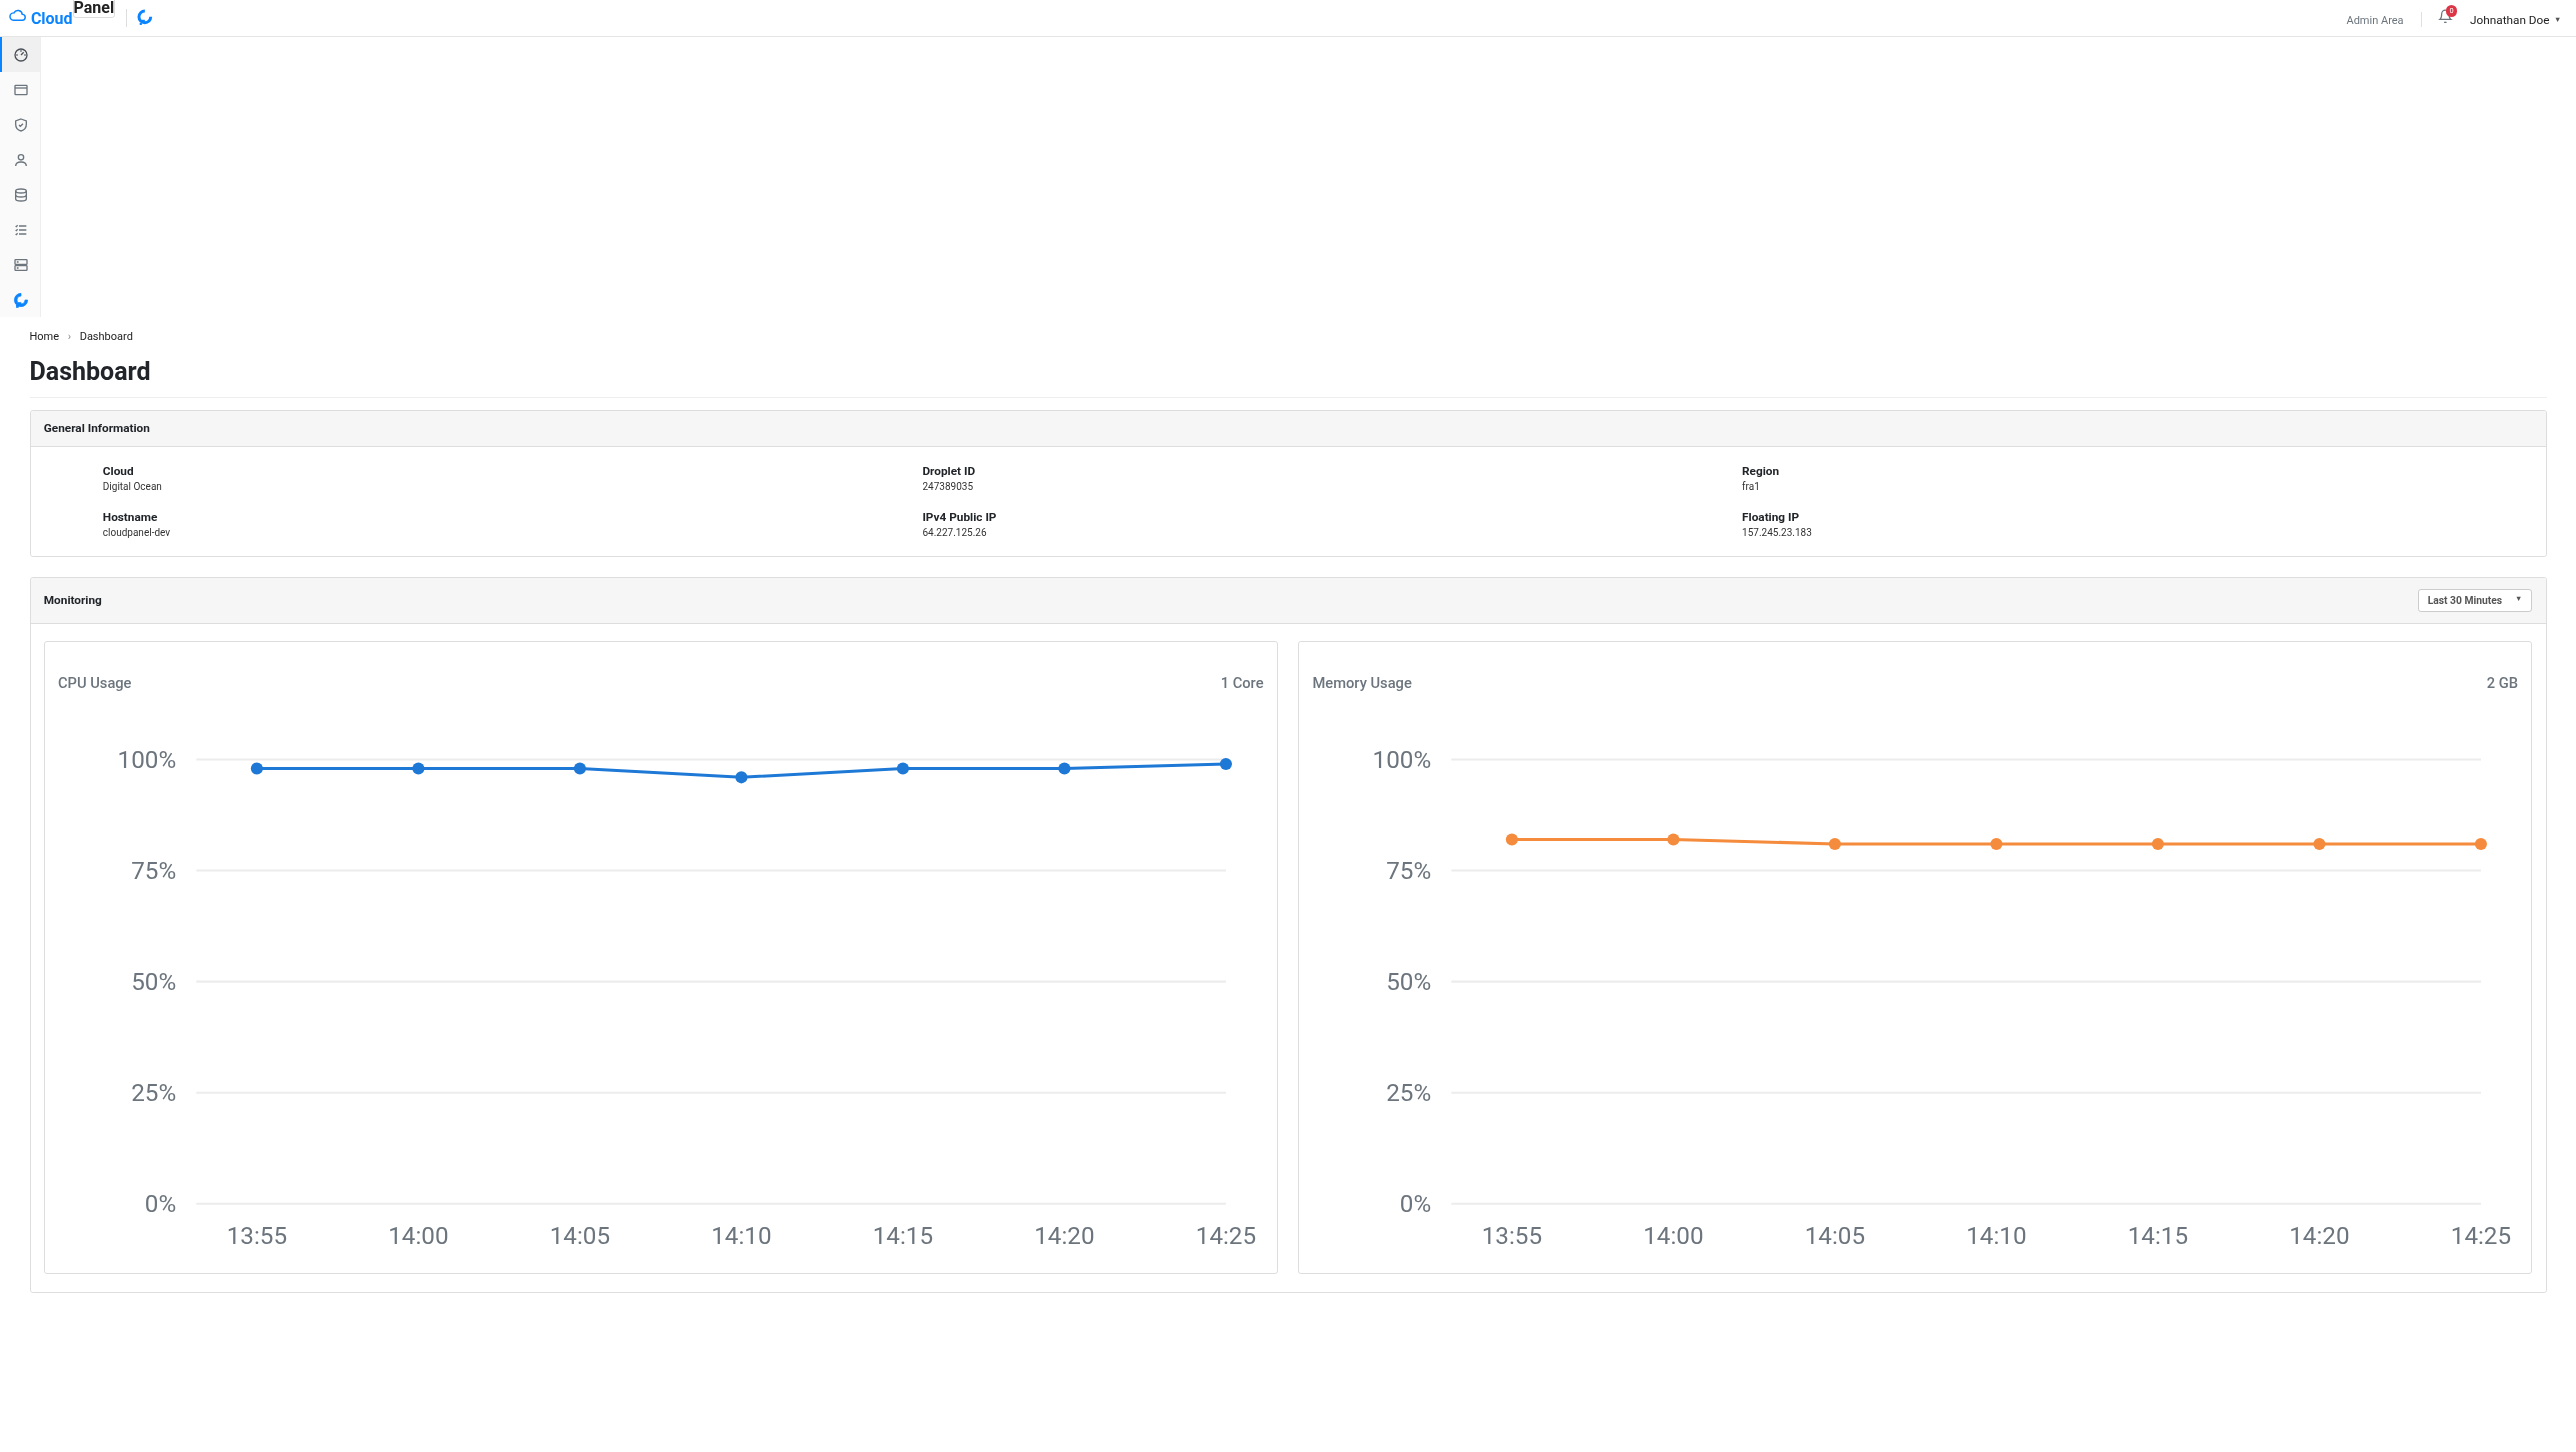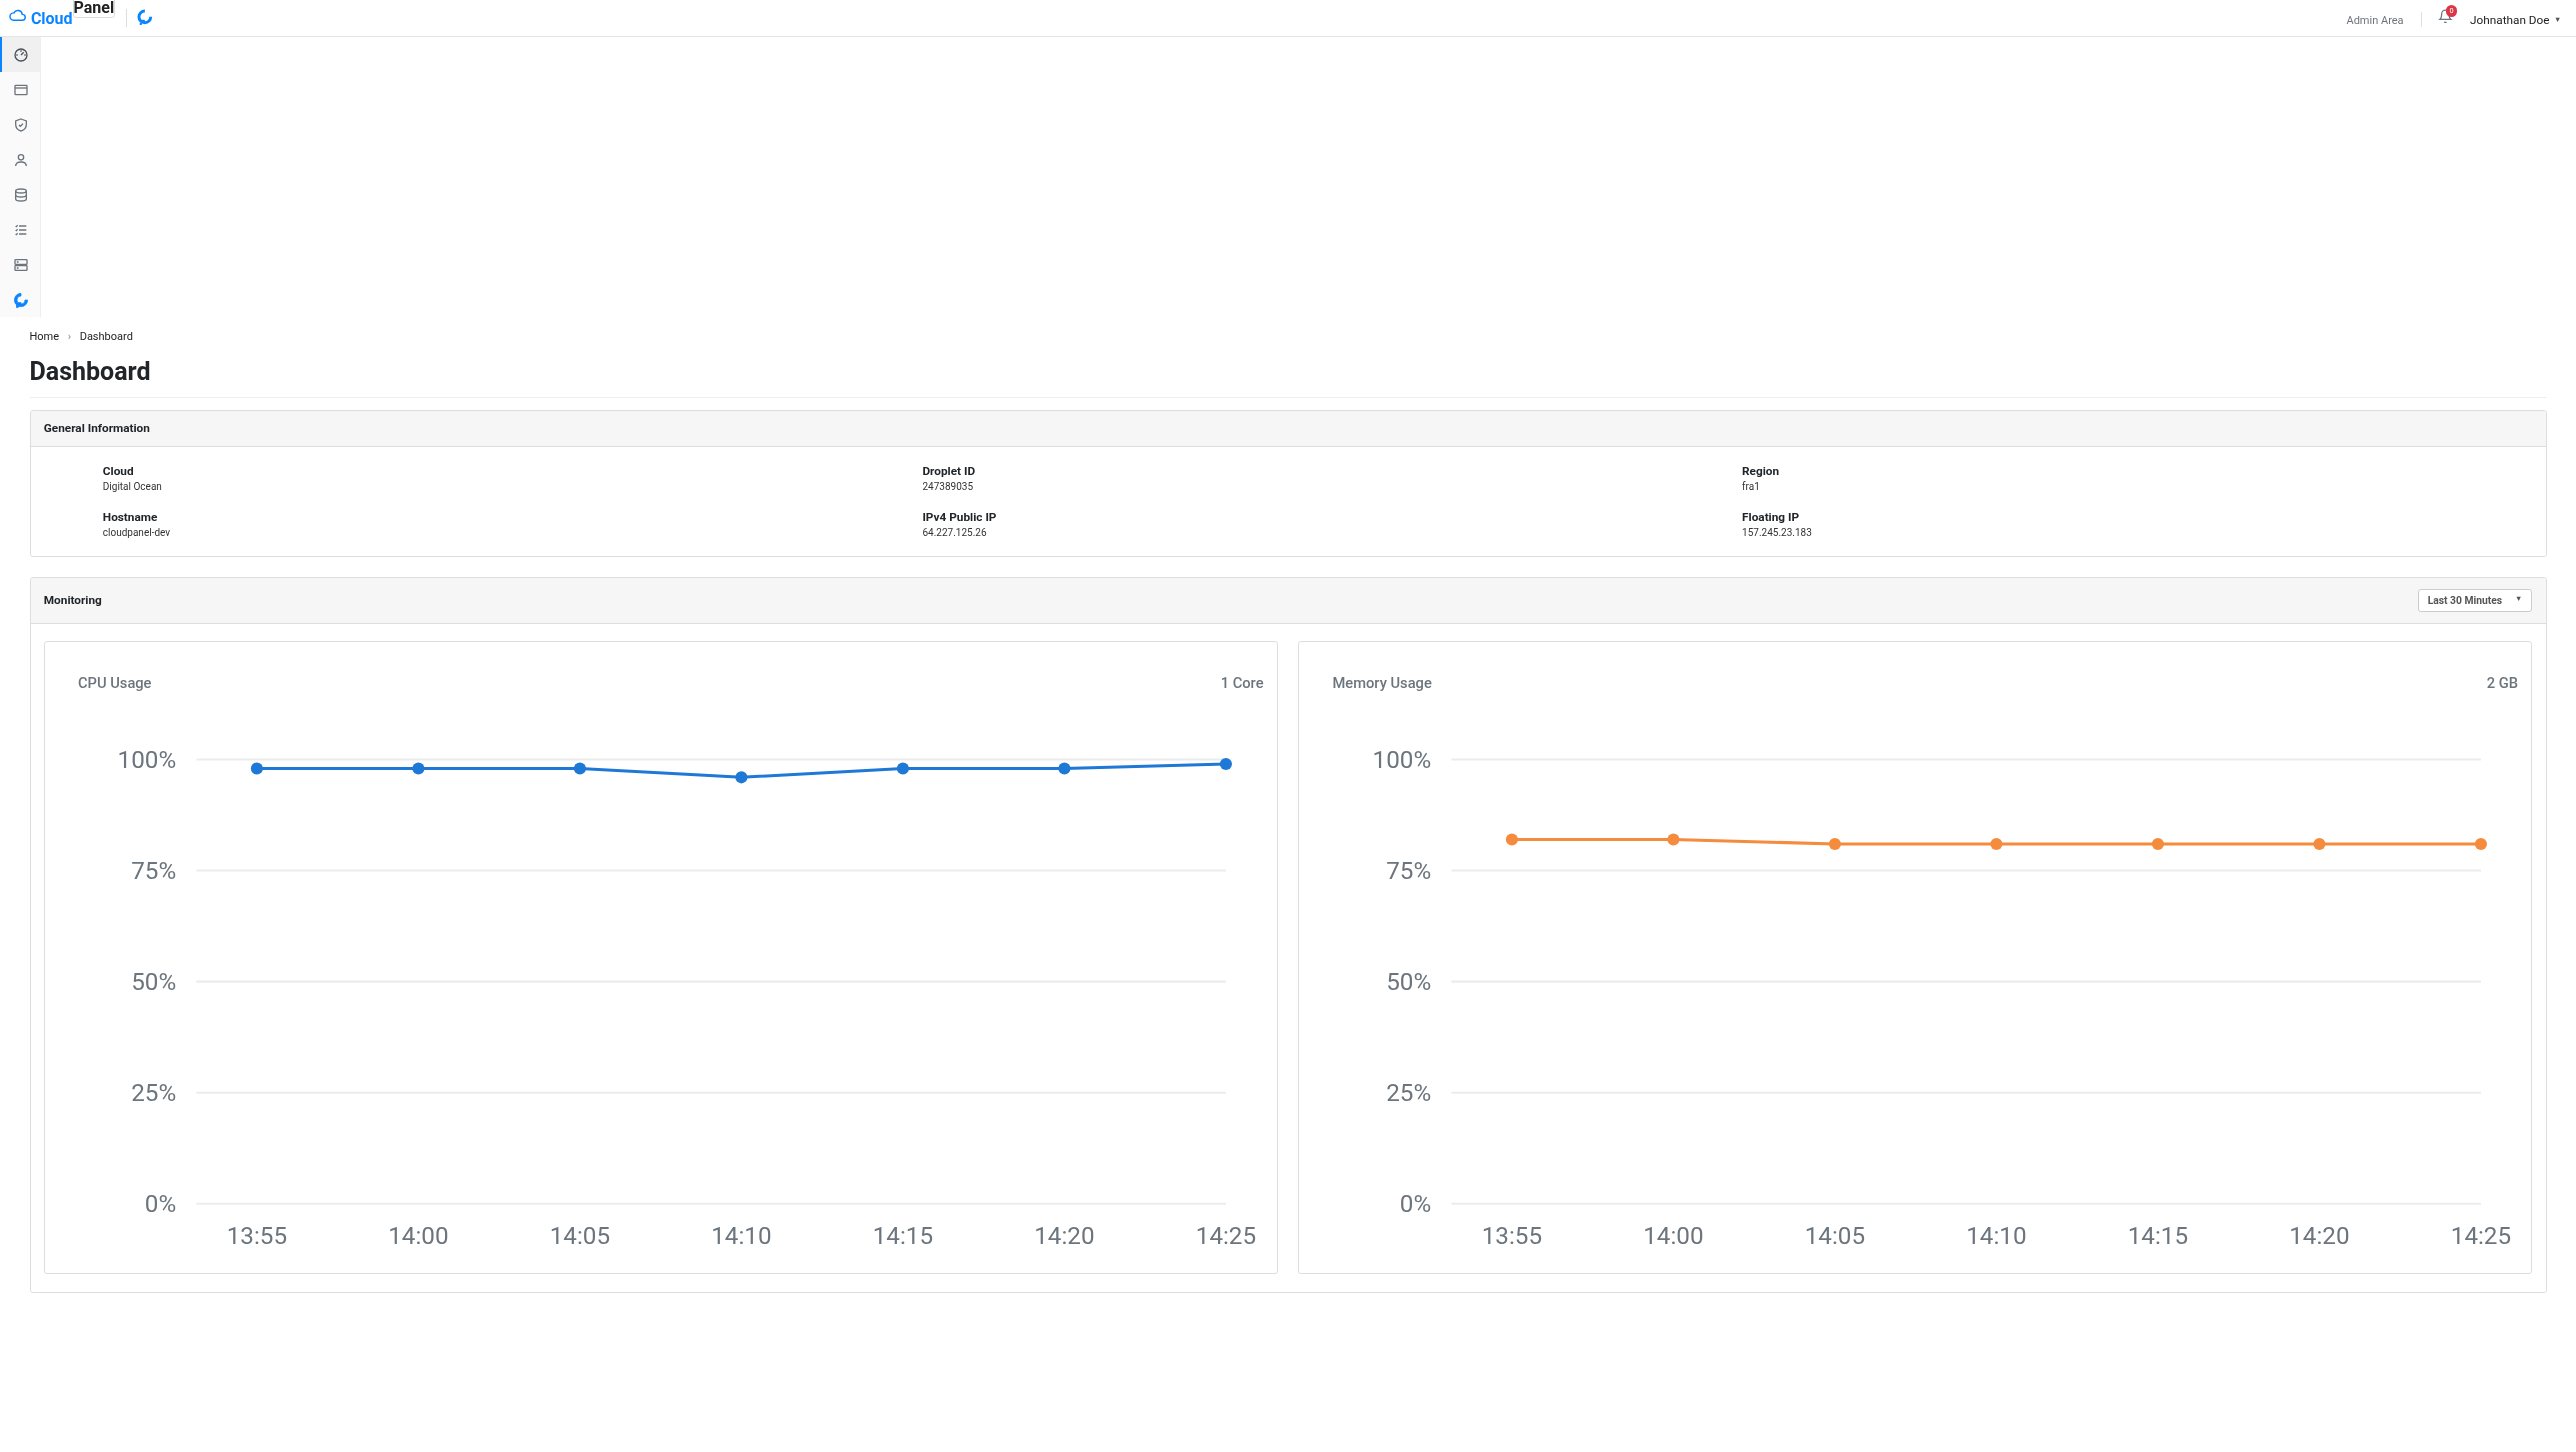--- a/index.html
+++ b/index.html
@@ -64,21 +64,21 @@
 
     .range-select {
       border: 0.7px solid #ccc; background: #fff; padding: 4.4px 8.8px;
       border-radius: 2.9px; font-size: 10.3px; cursor: pointer;
       display: flex; align-items: flex-start; gap: 13px; color: #555;
     }
 
     .charts-row { display: grid; grid-template-columns: 1fr 1fr; gap: 20.6px; }
     .chart-card { border: 0.7px solid #ddd; border-radius: 2.9px; padding: 13.3px 10.3px 5.9px; background: #fff; }
     .chart-head { display: flex; justify-content: space-between; align-items: baseline; color: #6c757d; margin-bottom: 7.4px; padding: 0 2.9px; }
-    .chart-title { font-size: 14.7px; font-weight: 500; margin-left: 20px; }
+    .chart-title { font-size: 14.7px; font-weight: 500; }
     .chart-sub { font-size: 14.7px; font-weight: 500; margin-top: 18px; }
     .chart { width: 100%; height: auto; }
     .chart text { font-size: 12px; fill: #6c757d; }
     .chart .grid { stroke: #ececec; stroke-width: 1; }
     .chart .line-cpu { stroke: #1e78d6; stroke-width: 1.5; fill: none; }
     .chart .dot-cpu { fill: #1e78d6; }
     .chart .line-mem { stroke: #f58b3c; stroke-width: 1.5; fill: none; }
     .chart .dot-mem { fill: #f58b3c; }
     .caret { font-size: 7.4px; color: #555; }
   </style>

